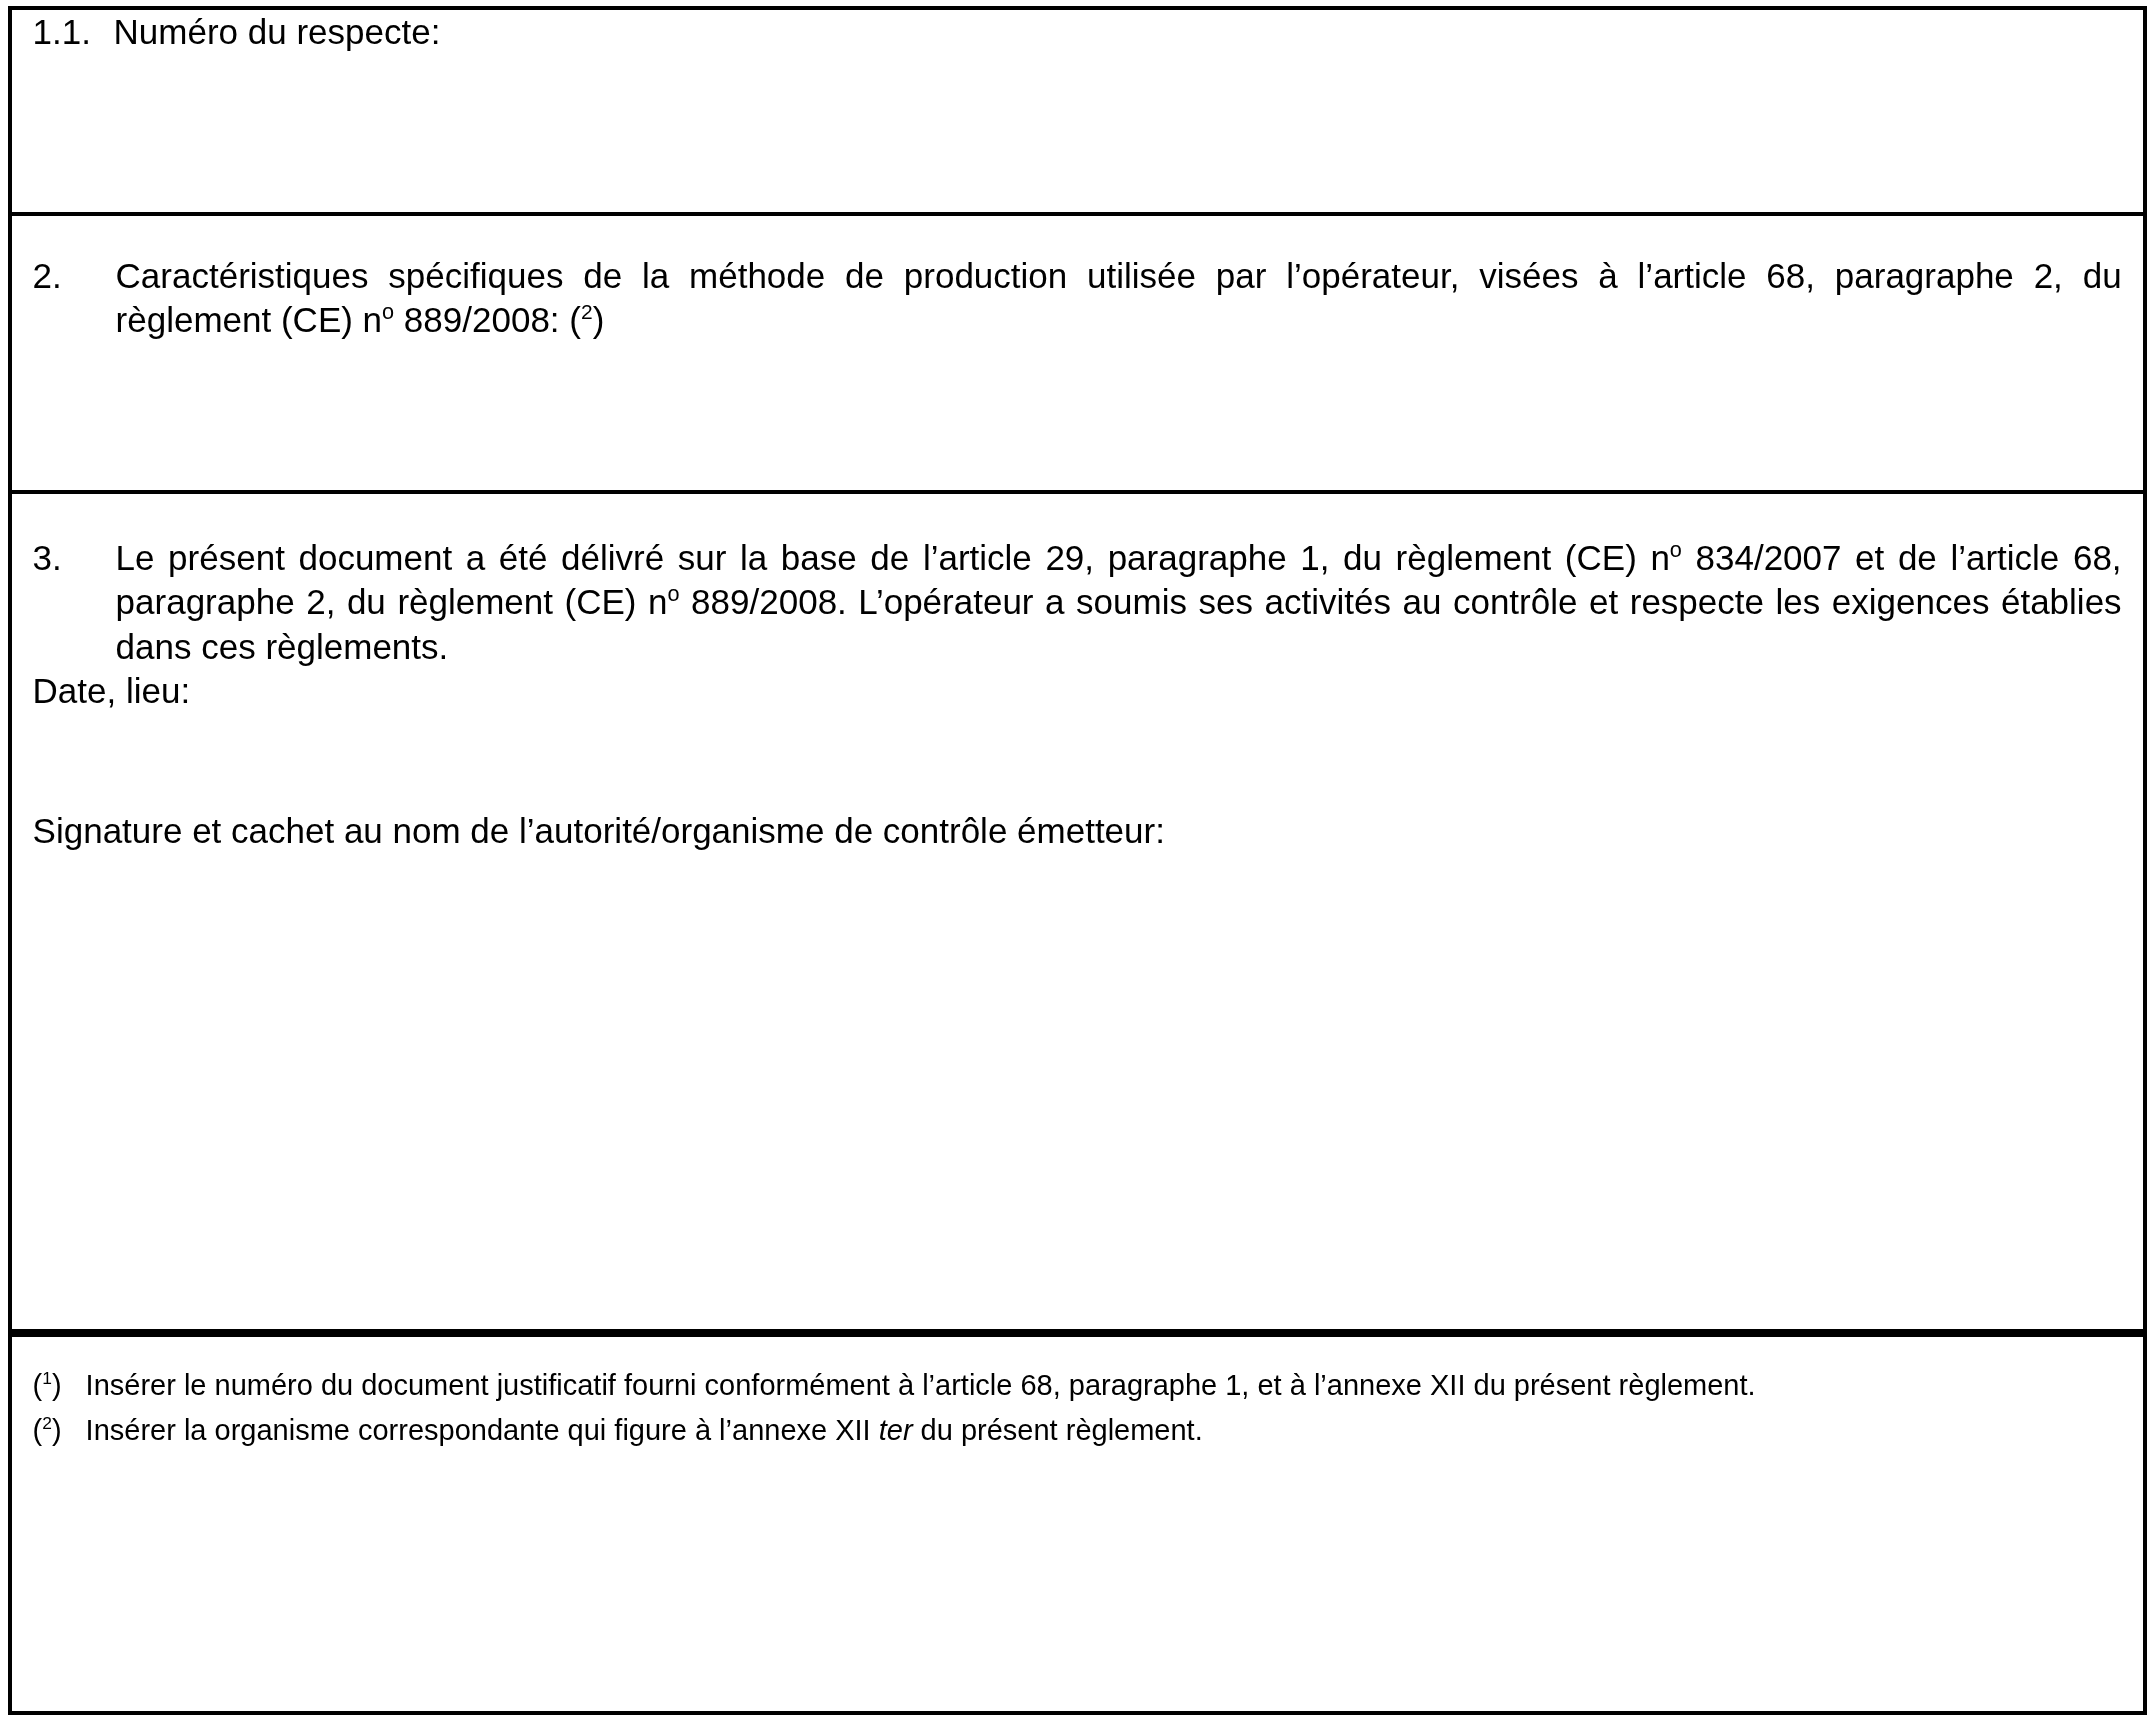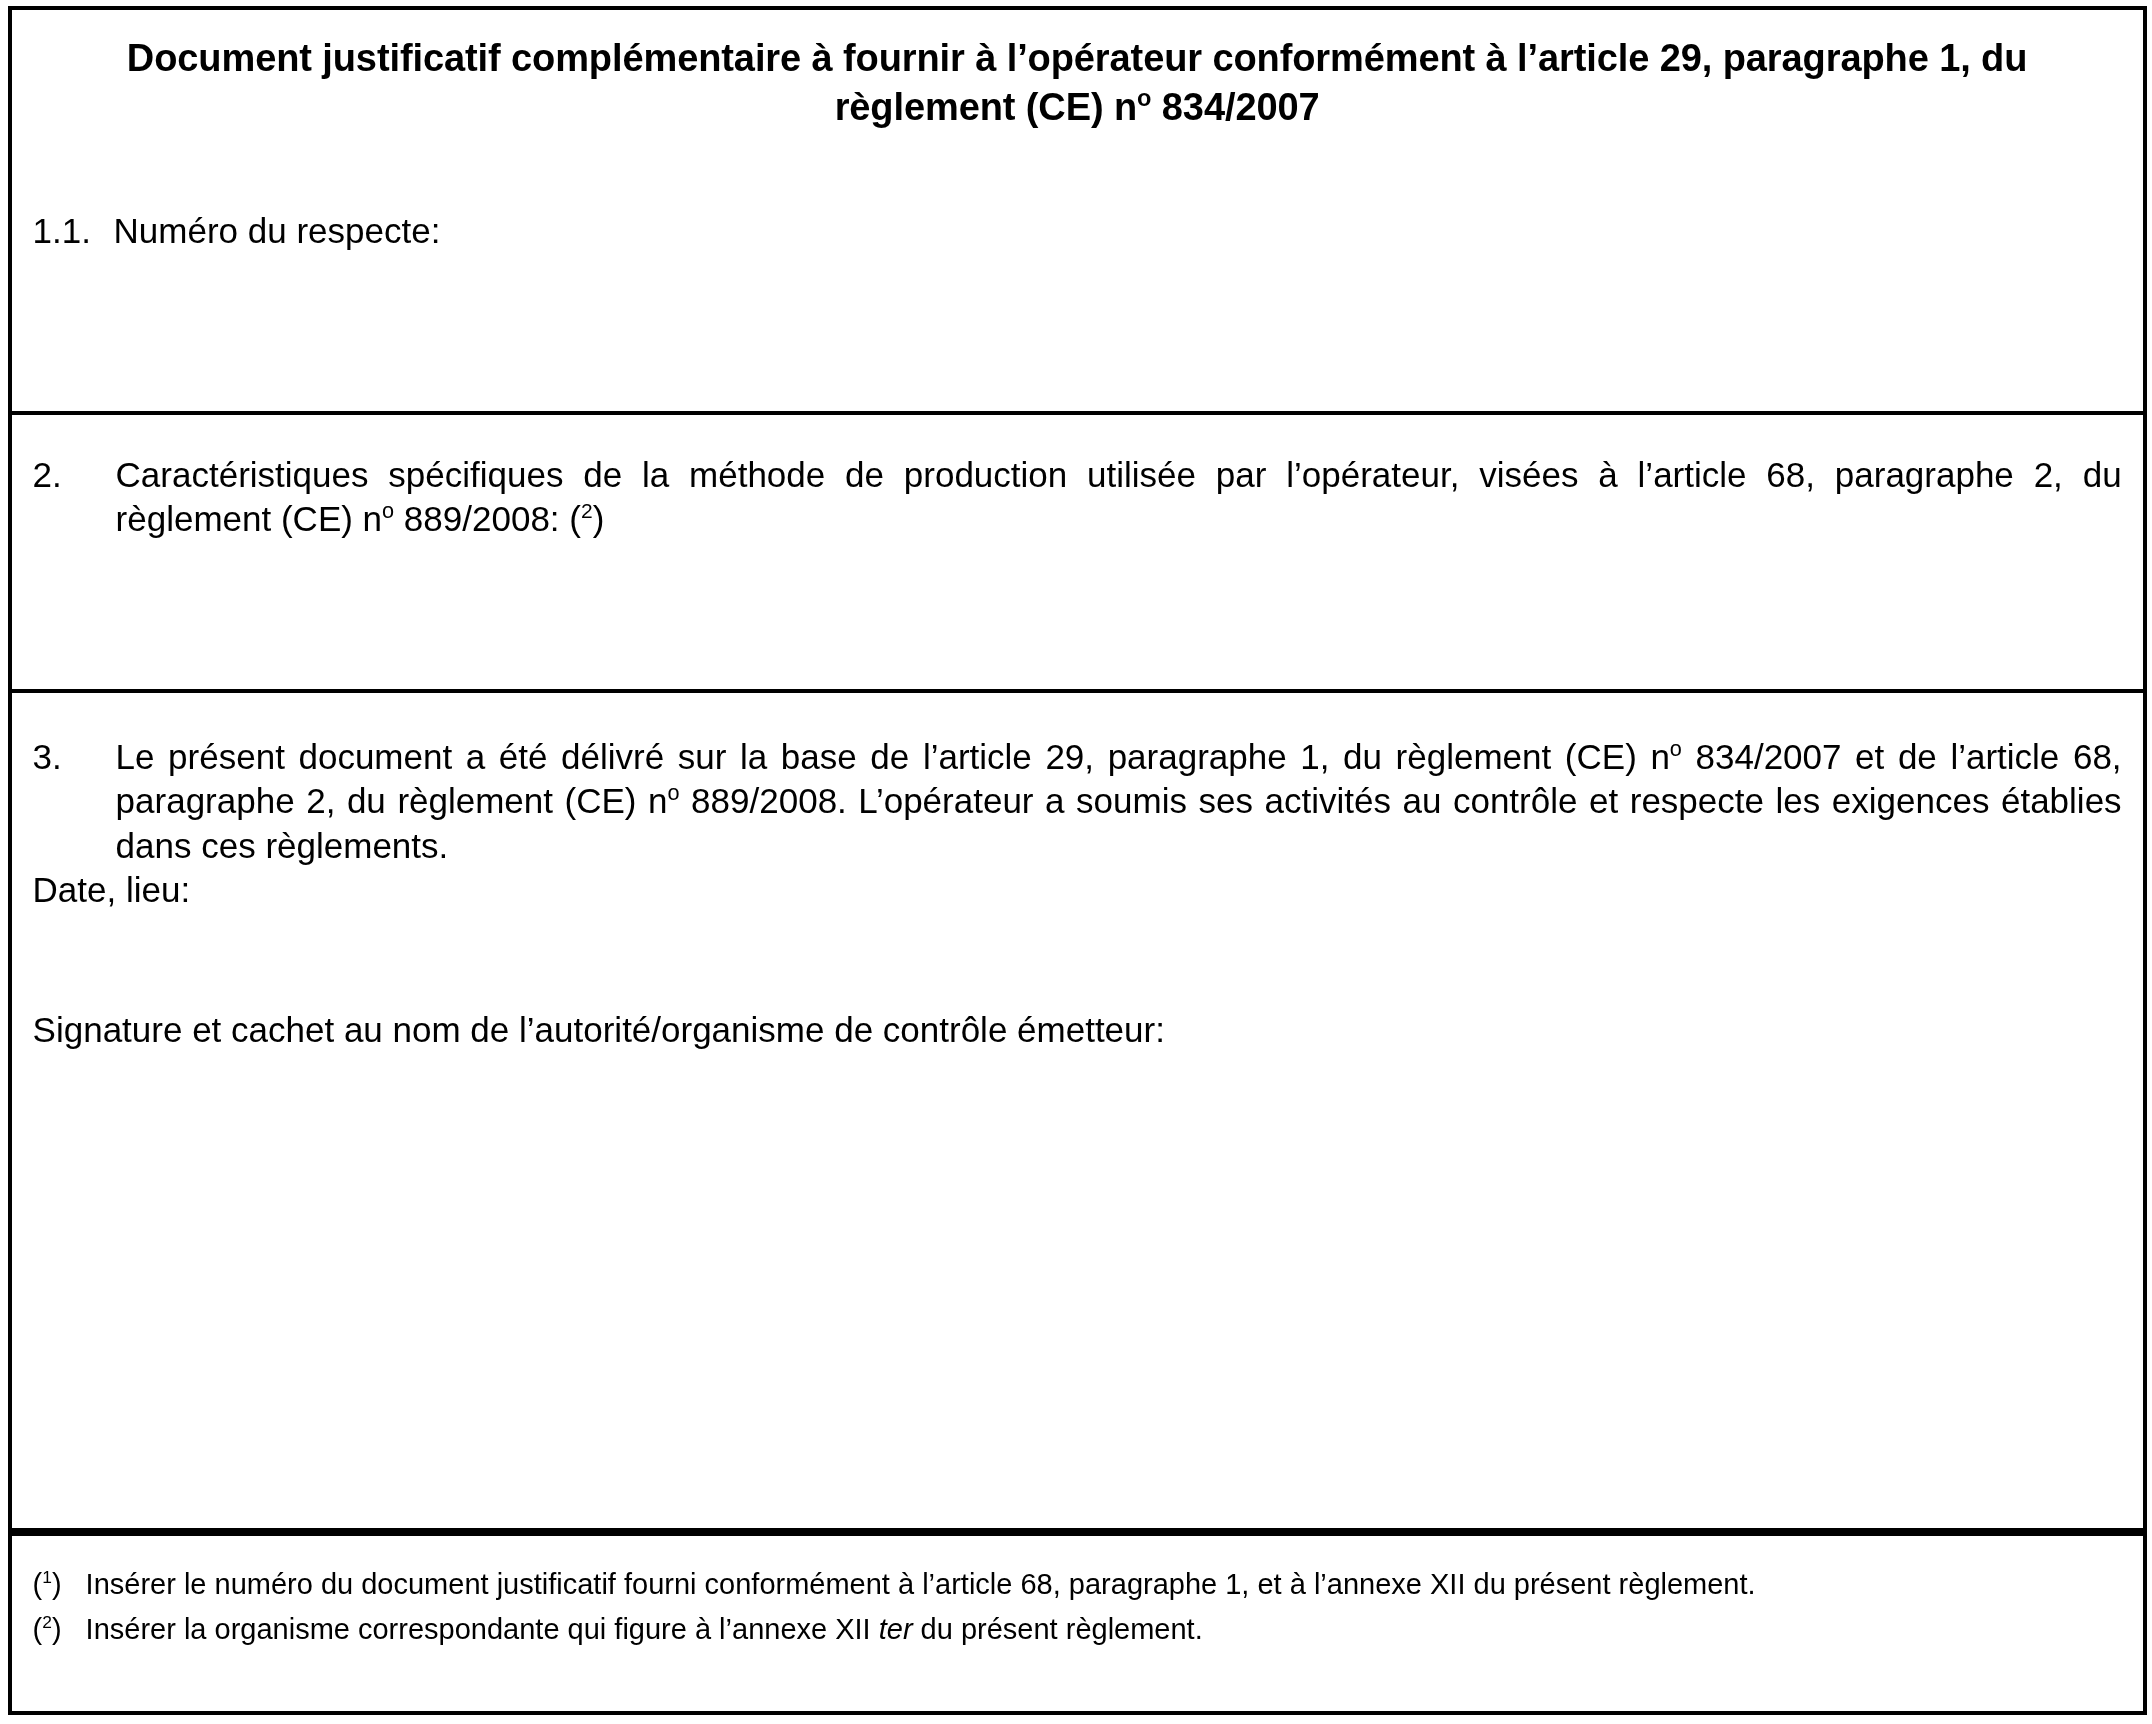--- a/index.html
+++ b/index.html
@@ -142,26 +142,20 @@
     vertical-align: 0.58em;
   }
   .ital { font-style: italic; text-align: right; }
 </style>
 </head>
 <body>
 
 <div class="page">
   <div class="form-frame">
 
-    <div class="section sec-title">
-      <div class="doc-title">
-        <span>Document justificatif complémentaire à fournir à l’opérateur conformément à l’article 29, paragraphe 1, du</span>
-        <span>règlement (CE) n</span><span class="ordinal">o</span><span> 834/2007</span>
-      </div>
-    </div>
 
     <div class="section sec-one divider">
 
       <div class="numbered-line line-11">
         <span class="num">1.1.</span>
         <span class="body">Numéro du respecte:</span>
       </div>
 
 
     </div>

